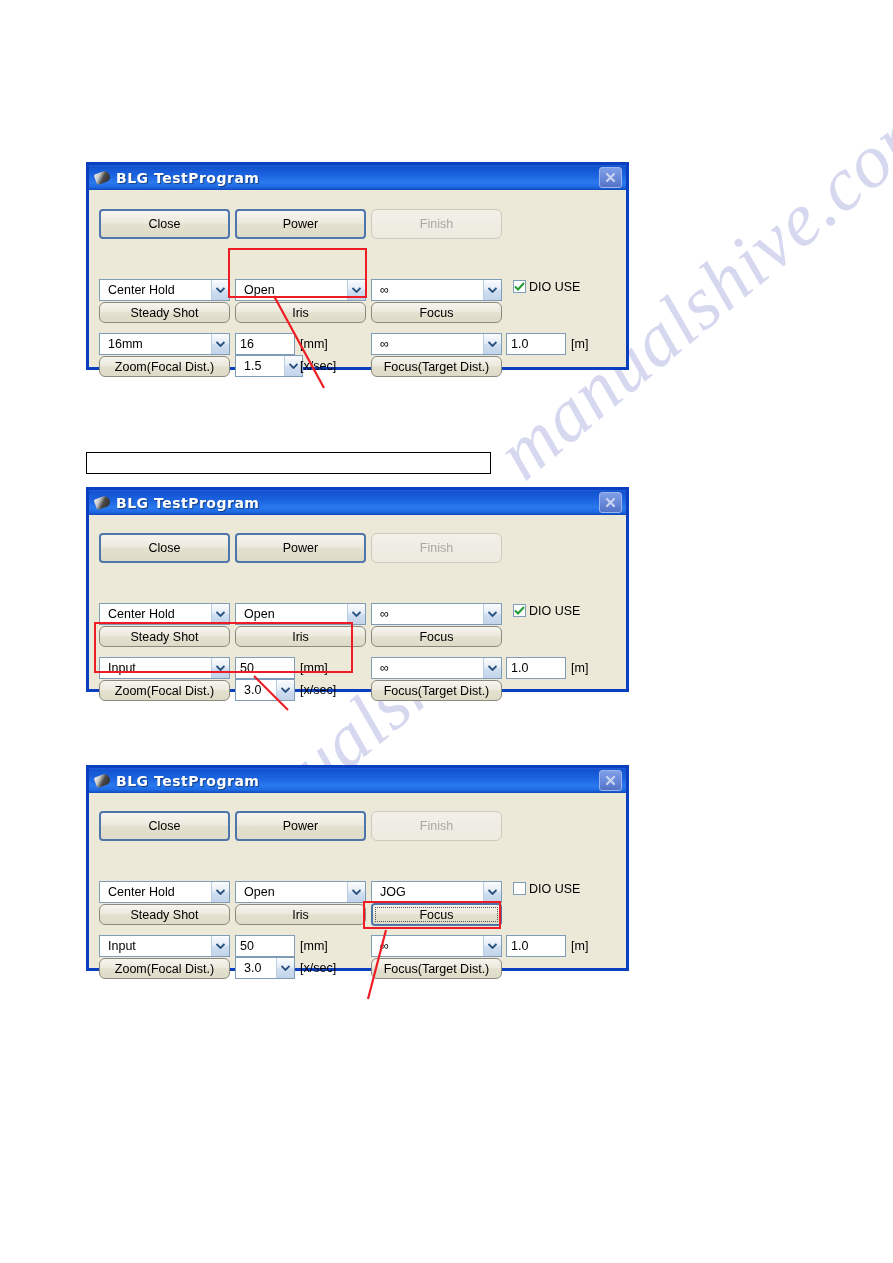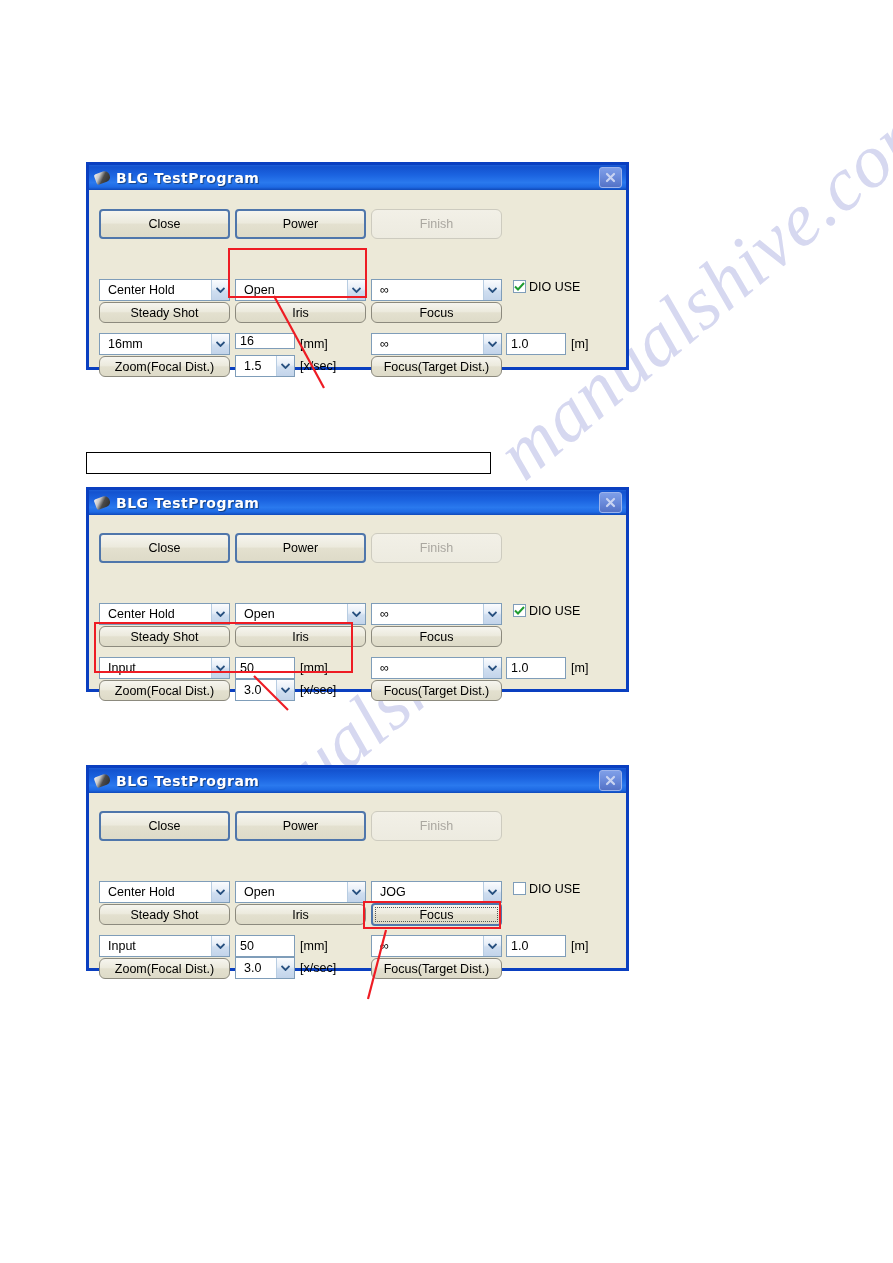--- a/index.html
+++ b/index.html
@@ -301,35 +301,35 @@
     <div class="btn" style="left:282px; top:112px; width:131px; height:21px;">Focus</div>
 
     <div class="combo" style="left:10px; top:143px; width:131px; height:22px;">
       <span class="val">16mm</span>
       <span class="arrow">
         <svg width="9" height="6" viewBox="0 0 9 6">
             <path d="M0.5 1 L4.5 5 L8.5 1" fill="none" stroke="#27507f" stroke-width="1.8"></path>
           </svg>
       </span>
     </div>
-    <div class="textbox" style="left:146px; top:143px; width:60px; height:16px;">16</div>
+    <div class="textbox" style="left:146px; top:143px; width:60px; height:22px;">16</div>
     <div class="unit" style="left:211px; top:147px;">[mm]</div>
     <div class="combo" style="left:282px; top:143px; width:131px; height:22px;">
       <span class="val">∞</span>
       <span class="arrow">
         <svg width="9" height="6" viewBox="0 0 9 6">
             <path d="M0.5 1 L4.5 5 L8.5 1" fill="none" stroke="#27507f" stroke-width="1.8"></path>
           </svg>
       </span>
     </div>
     <div class="textbox" style="left:417px; top:143px; width:60px; height:22px;">1.0</div>
     <div class="unit" style="left:482px; top:147px;">[m]</div>
 
     <div class="btn" style="left:10px; top:166px; width:131px; height:21px;">Zoom(Focal Dist.)</div>
-    <div class="combo" style="left:146px; top:165px; width:60px; height:22px;gap:12px;">
+    <div class="combo" style="left:146px; top:165px; width:68px; height:22px;gap:12px;">
       <span class="val">1.5</span>
       <span class="arrow">
         <svg width="9" height="6" viewBox="0 0 9 6">
             <path d="M0.5 1 L4.5 5 L8.5 1" fill="none" stroke="#27507f" stroke-width="1.8"></path>
           </svg>
       </span>
     </div>
     <div class="unit" style="left:211px; top:169px;">[x/sec]</div>
     <div class="btn" style="left:282px; top:166px; width:131px; height:21px;">Focus(Target Dist.)</div>
   </div>

